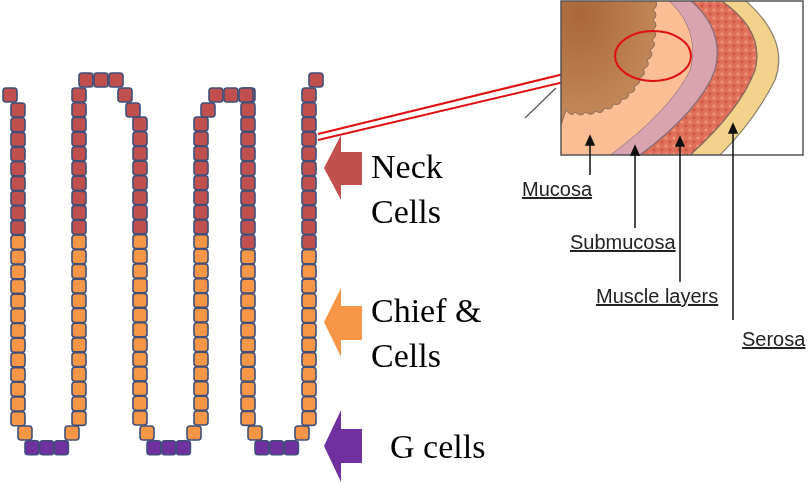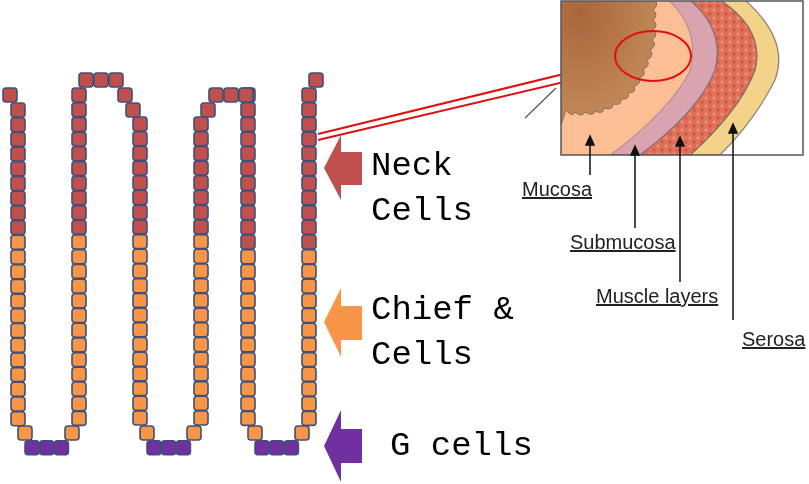--- a/index.html
+++ b/index.html
@@ -1,18 +1,18 @@
 <!DOCTYPE html>
 <html><head>
 <meta charset="utf-8">
 <style>
   html,body{margin:0;padding:0;background:#fff;}
   body{width:809px;height:484px;position:relative;overflow:hidden;font-family:"Liberation Sans",sans-serif;}
   #cells{position:absolute;left:0;top:0;width:809px;height:484px;}
-  .label{position:absolute;font-family:Liberation Mono, monospace;font-size:34px;line-height:45px;color:#000;}
+  .label{position:absolute;font-family:Liberation Serif, serif;font-size:34px;line-height:45px;color:#000;}
   .tlabel{position:absolute;font-family:"Liberation Sans",sans-serif;font-size:20px;color:#222;white-space:nowrap;text-decoration:underline;}
 </style>
 </head>
 <body>
 
 <svg id="cells" viewBox="0 0 809 484" xmlns="http://www.w3.org/2000/svg">
   <defs>
     <radialGradient id="lumenGrad" cx="0.2" cy="0.1" r="0.9">
       <stop offset="0" stop-color="#a9663a"></stop>
       <stop offset="1" stop-color="#c48a5a"></stop>

